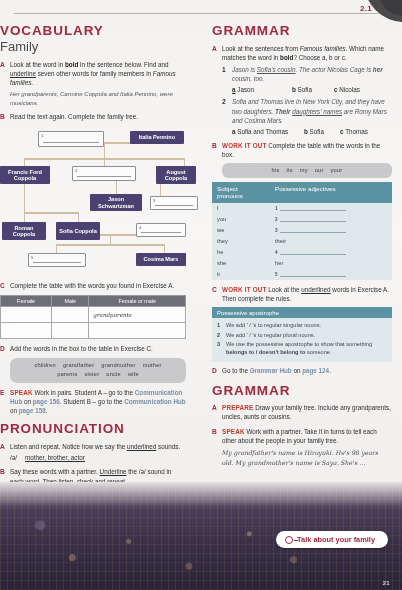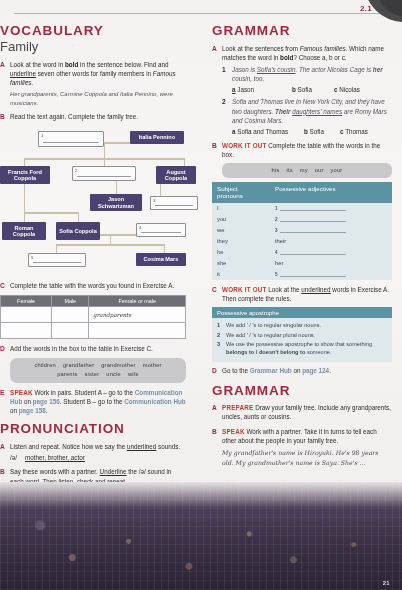--- a/index.html
+++ b/index.html
@@ -487,14 +487,18 @@
         <span>Work with a partner. Take it in turns to tell each other about the people in your family tree.</span>
       </div>
     </div>
 
     <div class="hand" style="margin-left:10px; margin-top:3px;">My grandfather's name is Hiroyuki. He's 98 years old. My grandmother's name is Saya. She's ...</div>
   </div>
 
   <div class="photo">
     <div class="photo-top-fade"></div>
   </div>
+  <div class="pill">
+    <div class="ring"></div>
+    <span>Talk about your family</span>
+  </div>
   <div class="pagenum">21</div>
 </div>
 
 </body></html>

